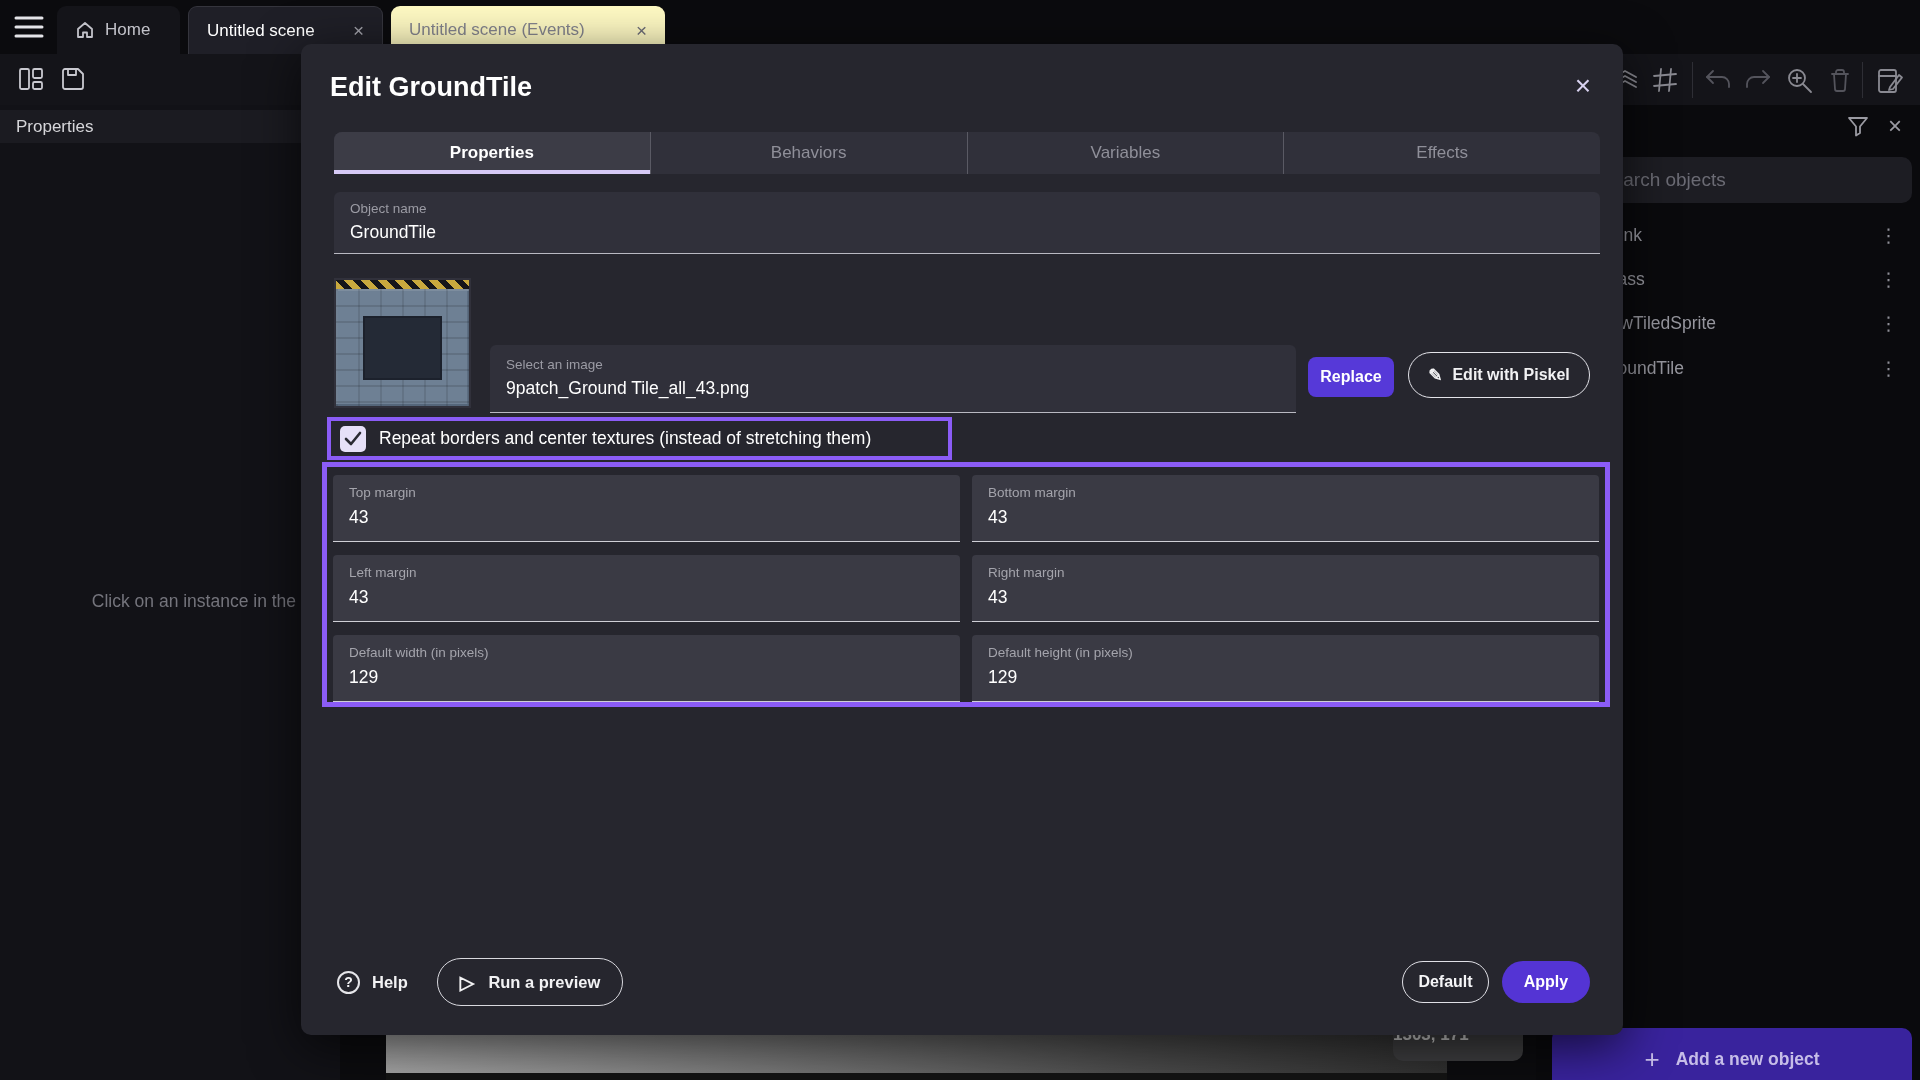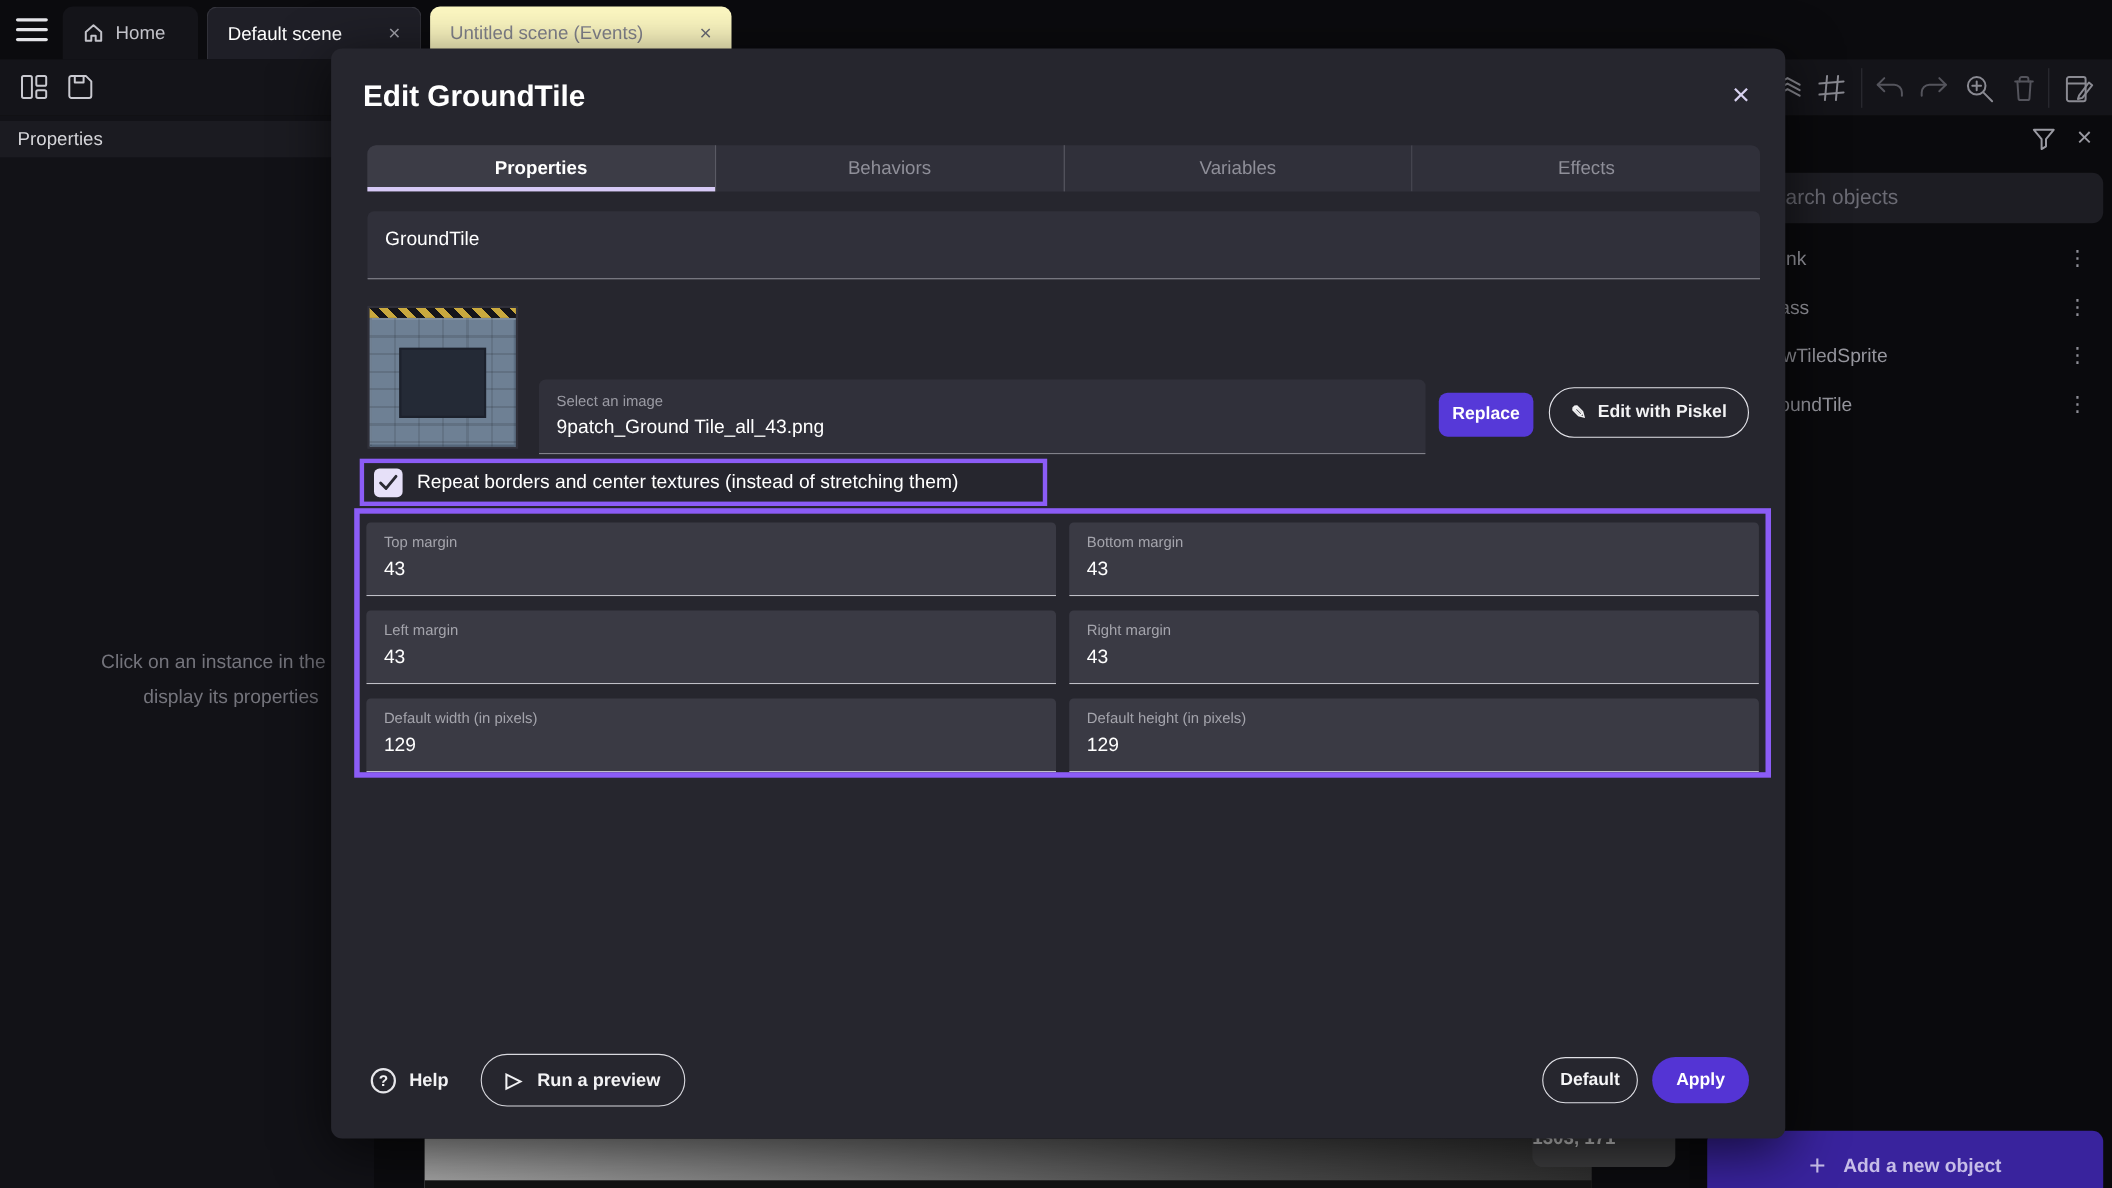--- a/index.html
+++ b/index.html
@@ -146,21 +146,21 @@
     </div>
     <div class="tab tab-home">
       <span>
         <svg width="20" height="20" class="ico" style="stroke:#c2c2c9">
             <path d="M3 9 L10 3 L17 9 V17 H12 V12.5 H8 V17 H3 Z"></path>
           </svg>
       </span>
       <span>Home</span>
     </div>
     <div class="tab tab-active">
-      <span>Default scene</span>
+      <span>Untitled scene</span>
       <span class="close-x">×</span>
     </div>
     <div class="tab tab-inactive">
       <span>Untitled scene (Events)</span>
       <span class="close-x">×</span>
     </div>
   </div>
 
   <div class="toolbar-row">
     <span class="tb-icon" style="left:18px">
@@ -229,21 +229,20 @@
         </svg>
     </span>
   </div>
 
   <div class="left-panel">
     <div class="left-panel-header">
       <span>Properties</span>
     </div>
     <div class="left-empty">
       <div>Click on an instance in the sce</div>
-      <div>display its properties</div>
     </div>
   </div>
 
   <div class="right-panel"></div>
   <span class="rp-filter">
     <svg width="26" height="26" class="ico" style="stroke:#9a9aa2">
         <path d="M4 4 H22 L15 12.5 V19 L11 21.5 V12.5 Z"></path>
       </svg>
   </span>
   <span class="rp-close">×</span>
@@ -282,20 +281,21 @@
     <div class="dlg-close">×</div>
 
     <div class="dlg-tabs">
       <div class="dlg-tab active">Properties</div>
       <div class="dlg-tab">Behaviors</div>
       <div class="dlg-tab">Variables</div>
       <div class="dlg-tab">Effects</div>
     </div>
 
     <div class="filled-field fld-objname">
+      <div class="f-label">Object name</div>
       <div class="f-value">GroundTile</div>
     </div>
 
     <div class="thumb">
       <div class="frame"></div>
       <div class="blocks"></div>
       <div class="stripe"></div>
       <div class="center"></div>
     </div>
 

